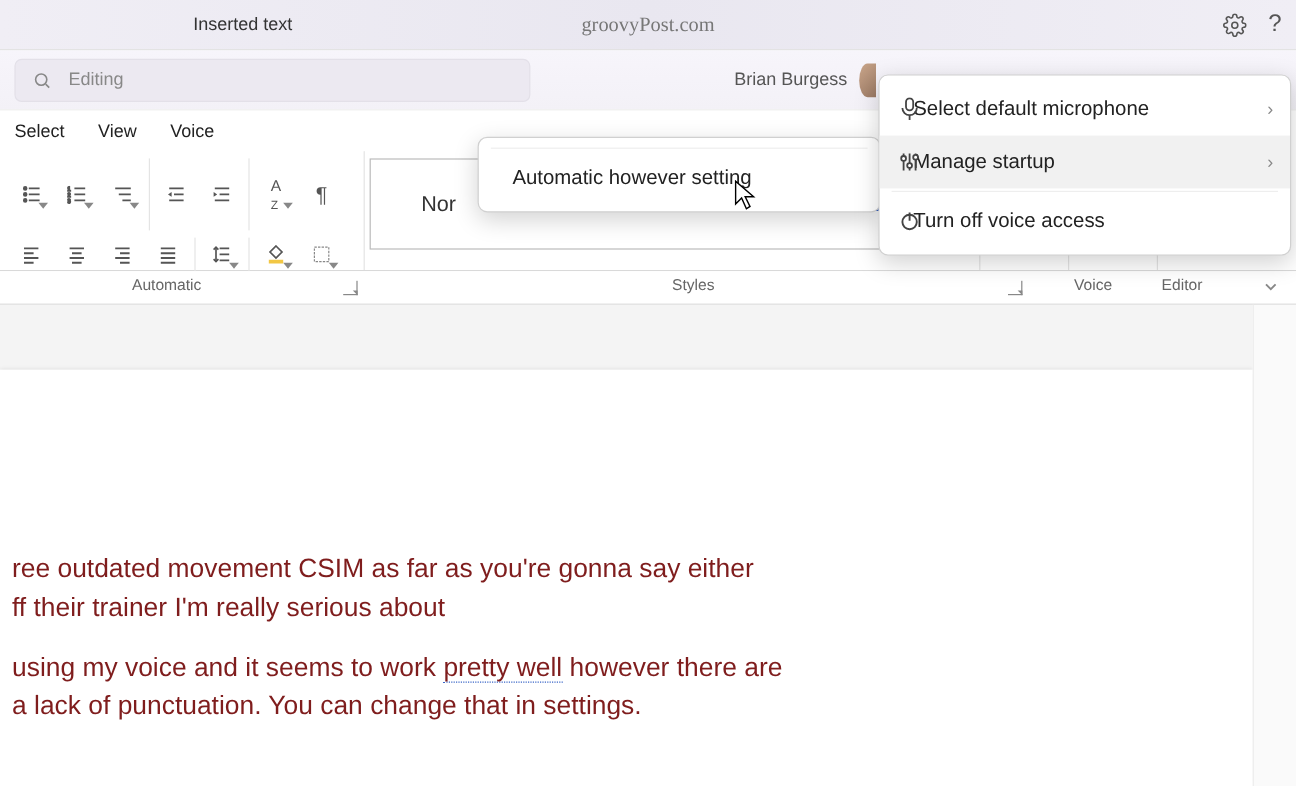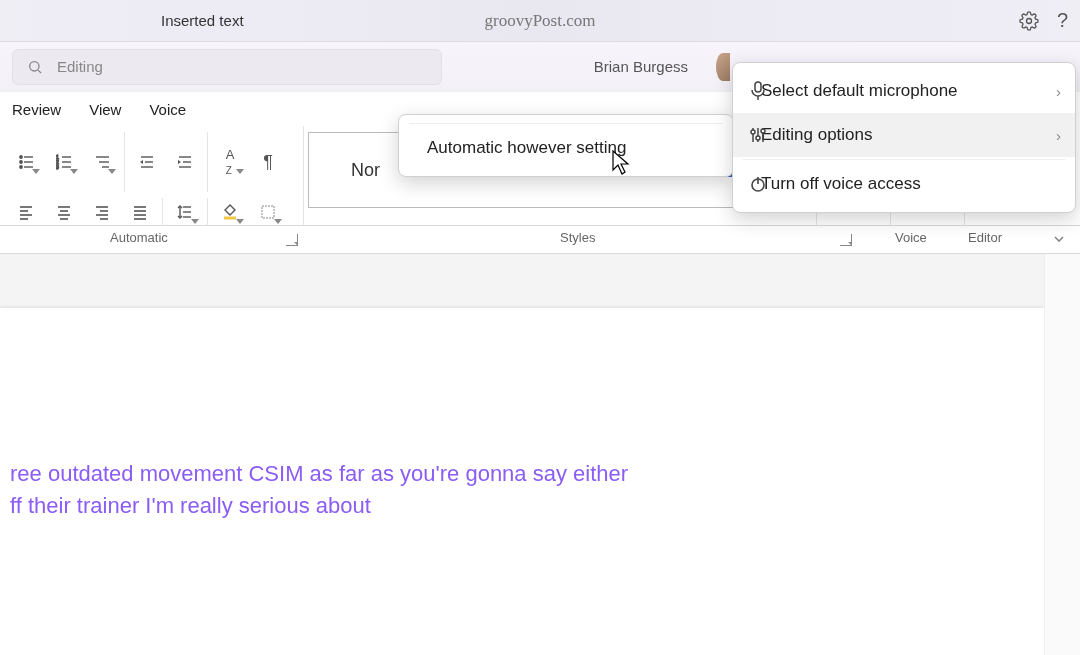--- a/index.html
+++ b/index.html
@@ -10,21 +10,21 @@
   .titlebar .title-left { position: absolute; left: 161px; font-size: 15px; color: #333; }
   .titlebar .title-center { position: absolute; left: 50%; transform: translateX(-50%); font-size: 17px; color: #777; font-family: Georgia, serif; }
   .titlebar .title-right { position: absolute; right: 12px; display: flex; gap: 18px; align-items: center; }
   .titlebar .icon { width: 20px; height: 20px; color: #555; }
 
   
   .searchrow { height: 50px; background: linear-gradient(to bottom, #f7f5fb, #f3f1f7); display: flex; align-items: center; padding: 0 12px; position: relative; border-bottom: 1px solid #eee; }
   .searchbox { width: 430px; height: 36px; background: #ece9f1; border-radius: 6px; display: flex; align-items: center; padding: 0 14px; color: #888; border: 1px solid #e3e0e8; }
   .searchbox svg { width: 16px; height: 16px; margin-right: 14px; }
   .searchbox span { font-size: 15px; }
-  .username { position: absolute; right: 350px; display: flex; align-items: center; gap: 28px; color: #555; font-size: 15px; }
+  .username { position: absolute; right: 350px; display: flex; align-items: center; gap: 10px; color: #555; font-size: 15px; }
   .avatar { width: 14px; height: 28px; border-radius: 50% 0 0 50%; background: linear-gradient(135deg,#c9a58a,#9b7a64); overflow:hidden; }
 
   
   .tabs { height: 34px; display: flex; align-items: center; gap: 28px; padding: 0 12px; background: #fff; }
   .tabs span { font-size: 15px; color: #222; }
 
   
   .ribbon { height: 100px; border-bottom: 1px solid #d9d9d9; display: flex; background: #fff; position: relative; }
   .group { border-right: 1px solid #e4e4e4; height: 100%; position: relative; padding: 6px 10px 0 10px; }
   .group .rows { display: flex; flex-direction: column; gap: 6px; }
@@ -46,21 +46,21 @@
   .rgroup { width: 74px; text-align: center; padding-top: 10px; position: relative; border-left: 1px solid #e4e4e4; }
   .rgroup .big { height: 46px; display: flex; align-items: center; justify-content: center; color: #3a66c7; }
   .rgroup .lbl { font-size: 13px; color: #444; margin-top: 2px; }
 
   
   .grouplabels { height: 28px; background: #fff; border-bottom: 1px solid #d9d9d9; position: relative; }
 
   
   .doc-wrap { position: absolute; top: 254px; left: 0; right: 36px; bottom: 0; background: #f4f4f4; }
   .page { position: absolute; top: 54px; left: 0; right: 0; bottom: 0; background: #fff; box-shadow: 0 0 4px rgba(0,0,0,.15); padding: 150px 30px 30px 10px; }
-  .page p { font-size: 22px; color: #8b5cf6; line-height: 1.45; margin-bottom: 18px; }
+  .page p { font-size: 22px; color: #7f1d1d; line-height: 1.45; margin-bottom: 18px; }
   .underlined { border-bottom: 1px dotted #3a66c7; }
   .vscroll { position: absolute; top: 254px; right: 0; width: 36px; bottom: 0; background: #fafafa; border-left: 1px solid #eee; }
 
   
   .menu { position: absolute; background: #fff; border: 1px solid #d0d0d0; border-radius: 8px; box-shadow: 0 6px 20px rgba(0,0,0,.18); padding: 6px 0; z-index: 50; }
   .menuitem { height: 44px; display: flex; align-items: center; padding: 0 20px 0 28px; font-size: 17px; color: #222; position: relative; white-space: nowrap; }
   .menuitem.hov { background: #f1f1f1; }
   .menuitem .pre { position: absolute; left: 14px; width: 22px; display: flex; justify-content: center; color: #555; }
   .menuitem .chev { position: absolute; right: 14px; color: #888; font-size: 15px; }
   .menu hr { border: none; border-top: 1px solid #eee; margin: 2px 10px; }
@@ -97,21 +97,21 @@
       </svg>
     <span>Editing</span>
   </div>
   <div class="username">
     <span>Brian Burgess</span>
     <div class="avatar"></div>
   </div>
 </div>
 
 <div class="tabs">
-  <span>Review</span>
+  <span>Select</span>
   <span>View</span>
   <span>Voice</span>
 </div>
 
 <div class="ribbon">
 
   <div class="group" style="width:304px">
     <div class="rows">
       <div class="iconrow">
         <div class="ribbtn dd">
@@ -284,20 +284,24 @@
       </svg>
   </span>
 </div>
 
 <div class="doc-wrap">
   <div class="page">
     <p>
       <span>ree outdated movement CSIM as far as you're gonna say either</span><br>
       <span>ff their trainer I'm really serious about</span>
     </p>
+    <p>
+      <span>using my voice and it seems to work </span><span class="underlined">pretty well</span><span> however there are</span><br>
+      <span>a lack of punctuation. You can change that in settings.</span>
+    </p>
   </div>
 </div>
 <div class="vscroll"></div>
 
 <div class="menu menu1">
   <hr>
   <div class="menuitem">
     <span>Automatic however setting</span>
   </div>
 </div>
@@ -318,21 +322,21 @@
     <span class="pre">
       <svg width="18" height="18" viewBox="0 0 18 18" fill="none" stroke="#444" stroke-width="1.5">
           <line x1="4" y1="2" x2="4" y2="16"></line>
           <circle cx="4" cy="6" r="2" fill="#fff"></circle>
           <line x1="9" y1="2" x2="9" y2="16"></line>
           <circle cx="9" cy="12" r="2" fill="#fff"></circle>
           <line x1="14" y1="2" x2="14" y2="16"></line>
           <circle cx="14" cy="5" r="2" fill="#fff"></circle>
         </svg>
     </span>
-    <span>Editing options</span>
+    <span>Manage startup</span>
     <span class="chev">›</span>
   </div>
   <hr>
   <div class="menuitem">
     <span class="pre">
       <svg width="18" height="18" viewBox="0 0 18 18" fill="none" stroke="#444" stroke-width="1.6">
           <circle cx="9" cy="10" r="6"></circle>
           <line x1="9" y1="2" x2="9" y2="9"></line>
         </svg>
     </span>

